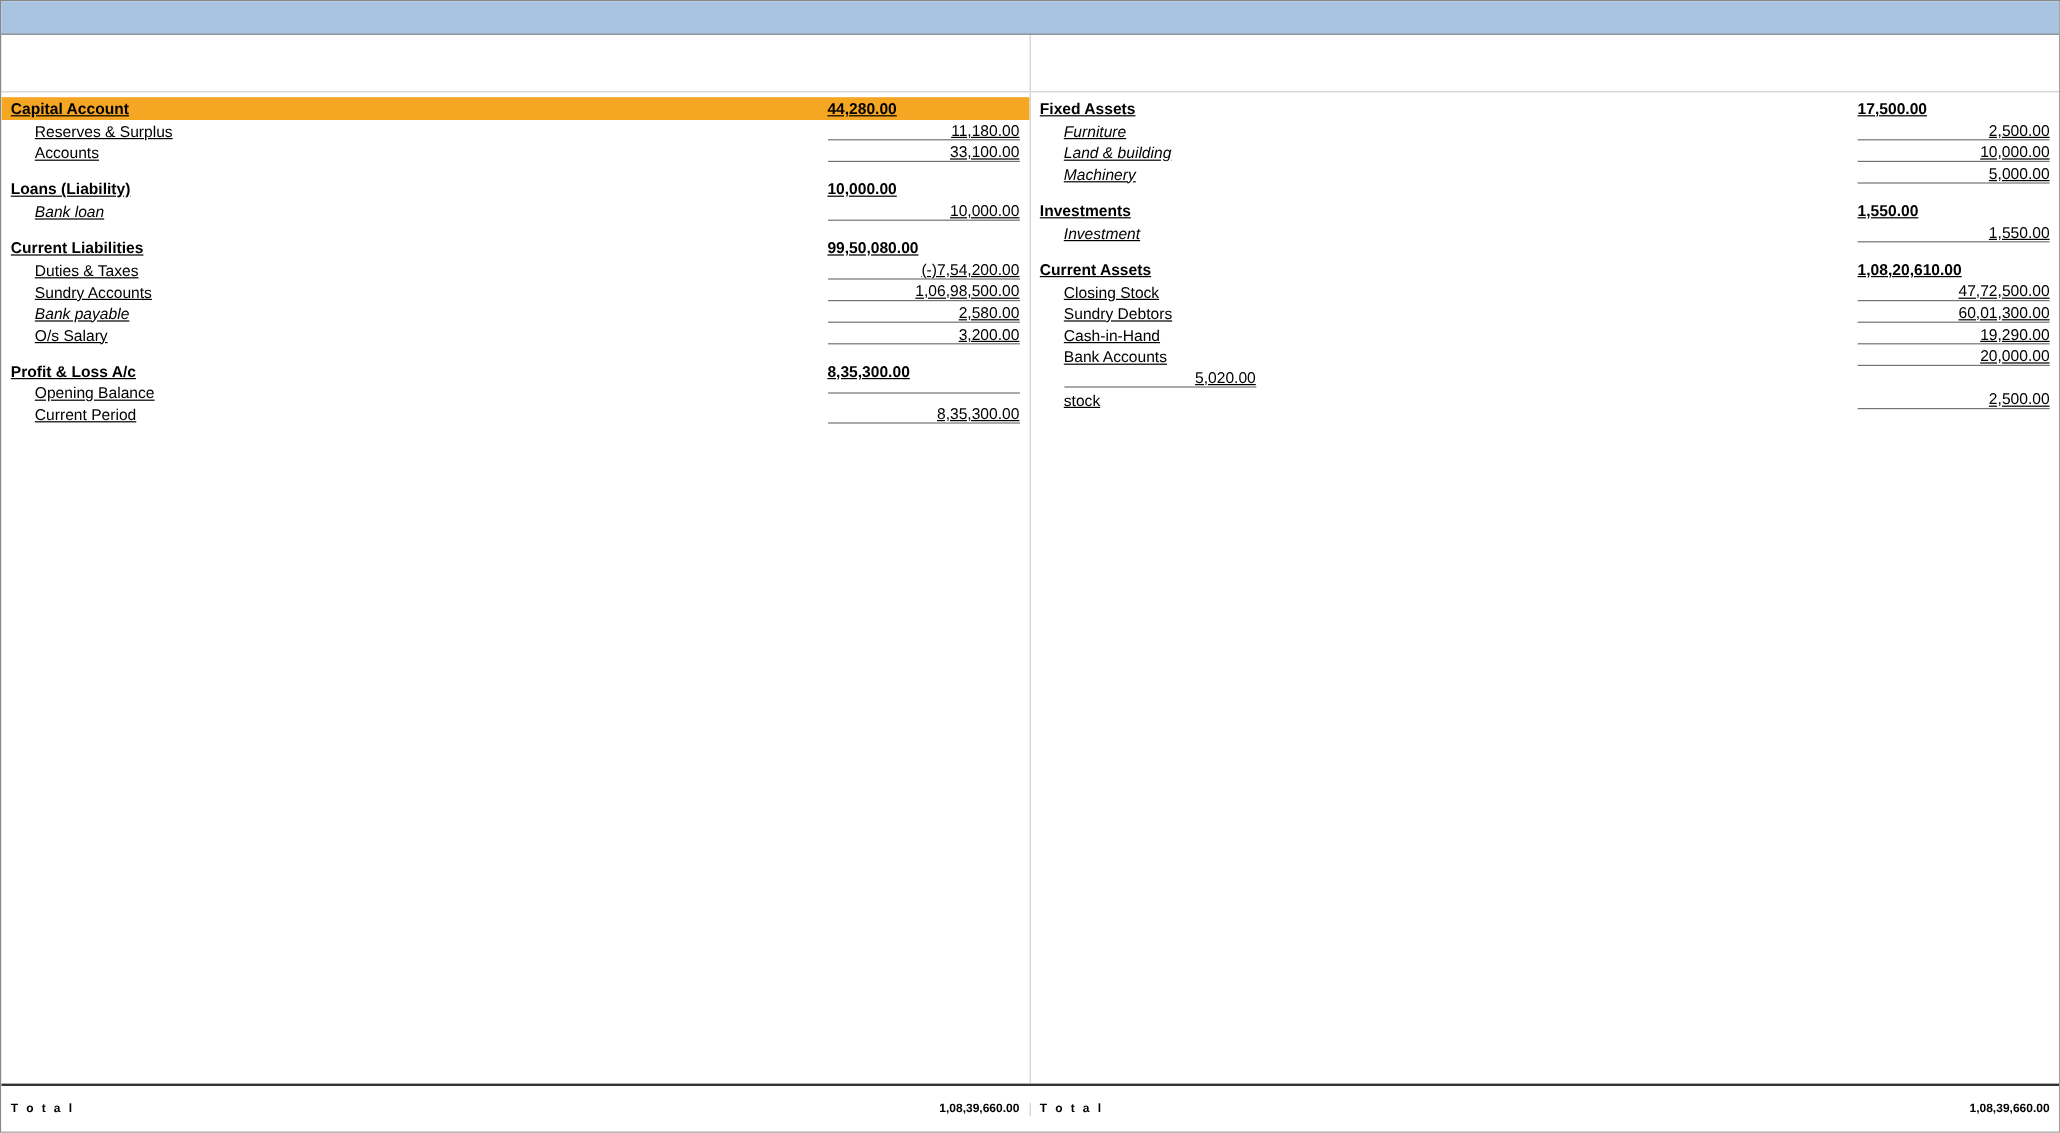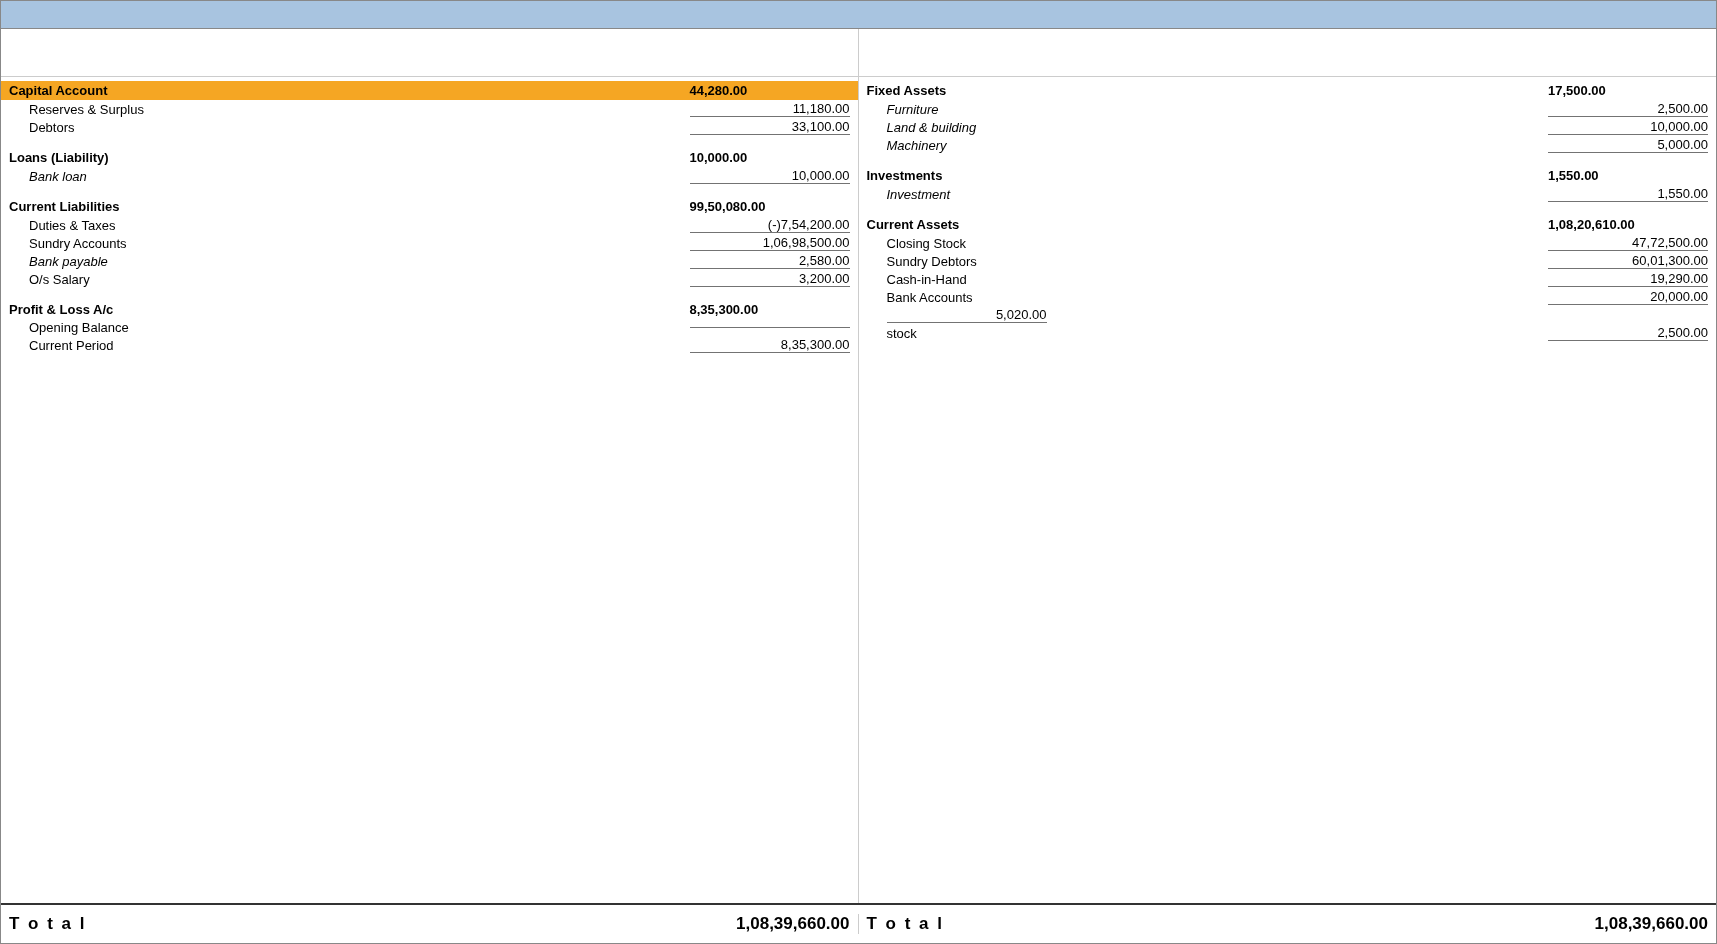--- a/index.html
+++ b/index.html
@@ -59,20 +59,21 @@
       overflow-y: auto;
     }
     .right-panel {
       width: 50%;
       padding: 0;
       overflow-y: auto;
     }
     
     .account-group {
       margin: 4px 0;
+      text-decoration: underline;
     }
     .group-header-row {
       display: flex;
       align-items: center;
       padding: 2px 8px;
       font-weight: bold;
     }
     .group-header-row.highlight {
       background: #f5a623;
     }
@@ -100,21 +101,21 @@
     .sub-amount {
       text-align: right;
       width: 160px;
       border-bottom: 1px solid #737373;
     }
     .footer-bar {
       display: flex;
       border-top: 2px solid #333;
       padding: 8px;
       font-weight: bold;
-      font-size: 17px;
+      font-size: 10px;
       background: #fff;
       height: 40px;
       align-items: center;
     }
     .footer-left {
       width: 50%;
       display: flex;
       justify-content: space-between;
       align-items: center;
       border-right: 1px solid #ccc;
@@ -225,21 +226,21 @@
               <div class="account-group">
                 <div class="group-header-row highlight">
                   <span class="group-name">Capital Account</span>
                   <span class="group-total">44,280.00</span>
                 </div>
                 <div class="sub-row">
                   <span class="sub-name-normal">Reserves &amp; Surplus</span>
                   <span class="sub-amount">11,180.00</span>
                 </div>
                 <div class="sub-row">
-                  <span class="sub-name-normal">Debtors</span>
+                  <span class="sub-name-normal">Accounts</span>
                   <span class="sub-amount">33,100.00</span>
                 </div>
                 <div class="divider-row"></div>
               </div>
               <div class="account-group">
                 <div class="group-header-row">
                   <span class="group-name">Loans (Liability)</span>
                   <span class="group-total">10,000.00</span>
                 </div>
                 <div class="sub-row">

